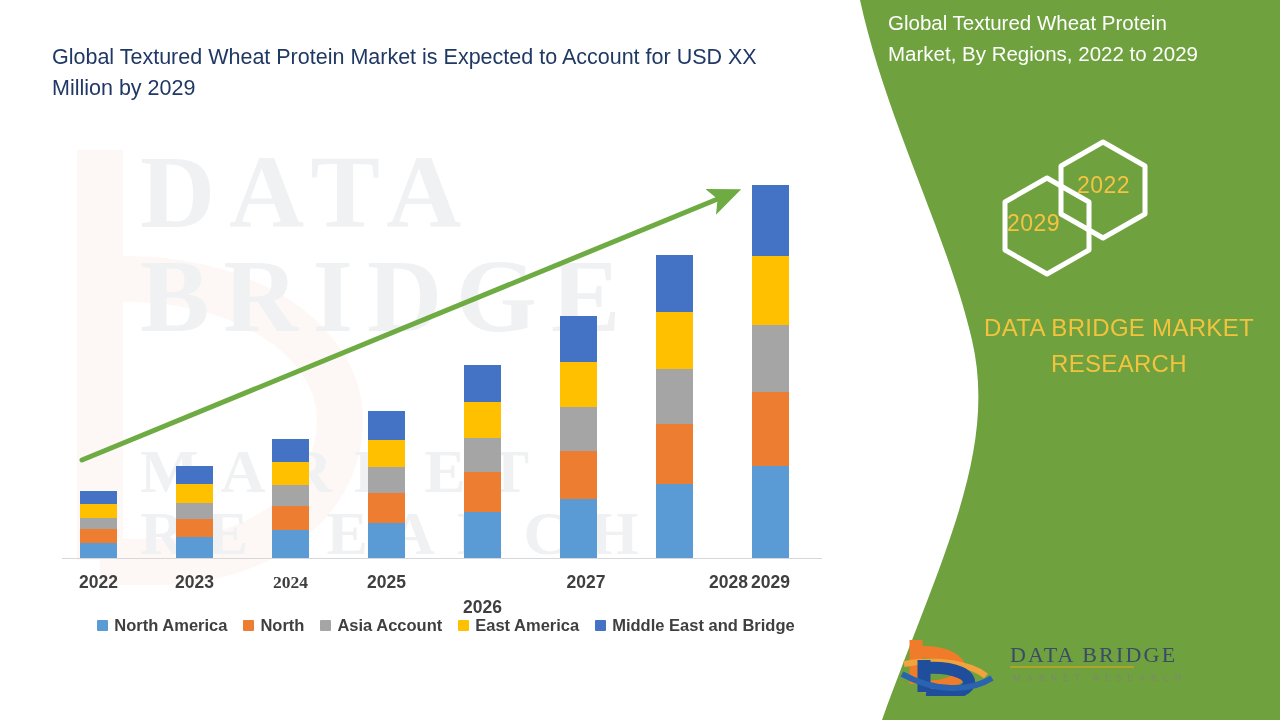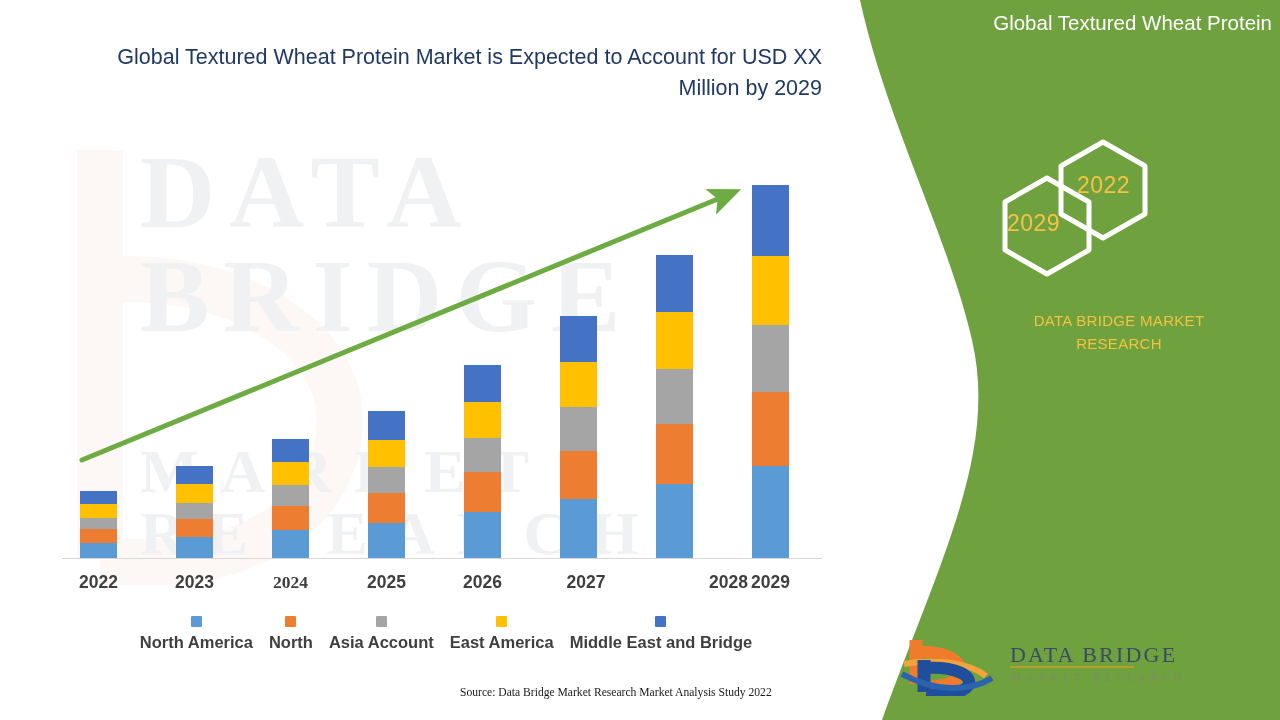--- a/index.html
+++ b/index.html
@@ -21,21 +21,21 @@
     left:140px;top:140px;width:760px;
     font-size:104px;font-weight:700;letter-spacing:14px;
     color:#f0f1f2;line-height:1.0;text-align:left;
     font-family:"Liberation Serif", serif;
   }
   .wm-text .l2{display:block;font-size:62px;letter-spacing:22px;margin-top:92px;}
 
   
   .title{
     position:absolute;left:52px;top:42px;width:770px;
-    text-align:right;color:#1f3864;
+    text-align:left;color:#1f3864;
     font-size:21.5px;line-height:1.45;font-weight:400;
   }
 
   .plot{position:absolute;left:0;top:0;width:860px;height:720px;}
   .baseline{
     position:absolute;left:62px;top:558px;width:760px;height:1px;background:#d8d8d8;
   }
   .bar{position:absolute;bottom:0;width:37px;}
   .seg{width:100%;display:block;}
 
@@ -46,47 +46,47 @@
 
   
   .arrow{position:absolute;left:0;top:0;width:860px;height:600px;pointer-events:none;}
 
   
   .legend{
     position:absolute;left:56px;top:616px;width:780px;
     display:flex;align-items:center;justify-content:center;gap:16px;
     font-size:16.5px;font-weight:700;color:#3f3f3f;
   }
-  .lg{display:flex;align-items:center;gap:6px;white-space:nowrap;flex-direction:column;}
+  .lg{display:flex;align-items:center;gap:6px;white-space:nowrap;}
   .sw{width:11px;height:11px;display:inline-block;border-radius:1px;}
 
   
   .foot{
     position:absolute;top:686px;font-family:"Liberation Serif", serif;
     color:#1a1a1a;font-size:12.4px;white-space:nowrap;
   }
   .foot-left{left:56px;}
   .foot-right{left:460px;font-size:11.6px;}
 
   
   .green{position:absolute;left:820px;top:0;width:460px;height:720px;}
   .gtitle{
     position:absolute;left:888px;top:8px;width:384px;
-    color:#ffffff;font-size:20.5px;line-height:1.5;font-weight:400;text-align:right;
+    color:#ffffff;font-size:20.5px;line-height:1.5;font-weight:400;text-align:left;
   }
   .hexwrap{position:absolute;left:985px;top:130px;width:200px;height:150px;}
   .hexnum{
     position:absolute;color:#f5c342;font-size:23px;font-weight:400;
     letter-spacing:.5px;
   }
   .hex2022{left:92px;top:42px;}
   .hex2029{left:22px;top:80px;}
   .brand{
     position:absolute;left:960px;top:310px;width:318px;text-align:center;
-    color:#f3c33e;font-size:15px;line-height:1.5;letter-spacing:.3px;
+    color:#f3c33e;font-size:24px;line-height:1.5;letter-spacing:.3px;
   }
   .logo{position:absolute;left:898px;top:634px;width:250px;height:62px;}
   .logo-txt{
     position:absolute;left:1010px;top:642px;
     font-family:"Liberation Serif", serif;color:#3b4a66;
     font-size:22px;letter-spacing:2.2px;
   }
   .logo-sub{
     position:absolute;left:1012px;top:672px;
     font-family:"Liberation Serif", serif;color:#7d8a6a;
@@ -170,21 +170,21 @@
           <div class="seg" style="height: 73.7618px; background: rgb(237, 125, 49);"></div>
           <div class="seg" style="height: 92.2022px; background: rgb(91, 155, 213);"></div>
         </div>
       </div>
     <div class="baseline"></div>
     <div id="xlabels">
         <div class="xlab" style="left: 58.5px;">2022</div>
         <div class="xlab" style="left: 154.5px;">2023</div>
         <div class="xlab" style="left: 250.5px; font-family: Liberation Serif, serif;">2024</div>
         <div class="xlab" style="left: 346.5px;">2025</div>
-        <div class="xlab" style="left: 442.5px;">2026</div>
+        <div class="xlab" style="left: 442.5px; margin-top: 25px;">2026</div>
         <div class="xlab" style="left: 546px;">2027</div>
         <div class="xlab" style="left: 668px; text-align: right;">2028</div>
         <div class="xlab" style="left: 730.5px;">2029</div>
       </div>
 
     <svg class="arrow" viewBox="0 0 860 600">
       <defs>
         <marker id="ah" markerWidth="7" markerHeight="7" refX="3.1" refY="3.2" orient="auto">
           <path d="M0,0.4 L6.6,3.2 L0,6 L1.5,3.2 Z" fill="#6eab43"></path>
         </marker>
@@ -209,28 +209,28 @@
       <div class="lg">
         <span class="sw" style="background: rgb(255, 192, 0);"></span>
         <span>East America</span>
       </div>
       <div class="lg">
         <span class="sw" style="background: rgb(68, 114, 196);"></span>
         <span>Middle East and Bridge</span>
       </div>
     </div>
 
-  <div class="foot foot-right">Source: Data Bridge Market Research Market Analysis Study 2022</div>
 
   <svg class="green" viewBox="0 0 460 720" preserveAspectRatio="none">
     <path d="M40 0 L460 0 L460 720 L62 720 C 120 560, 178 452, 152 340 C 128 236, 66 120, 40 0 Z" fill="#6fa23f"></path>
   </svg>
 
   <div class="gtitle">
     <span>Global Textured Wheat Protein</span><br>
+    <span>Market, By Regions, 2022 to 2029</span>
   </div>
 
   <div class="hexwrap">
     <svg width="200" height="150" viewBox="0 0 200 150">
       <polygon points="118,12 160,36 160,84 118,108 76,84 76,36" fill="none" stroke="#ffffff" stroke-width="5" stroke-linejoin="round"></polygon>
       <polygon points="62,48 104,72 104,120 62,144 20,120 20,72" fill="none" stroke="#ffffff" stroke-width="5" stroke-linejoin="round"></polygon>
     </svg>
     <div class="hexnum hex2022">2022</div>
     <div class="hexnum hex2029">2029</div>
   </div>

